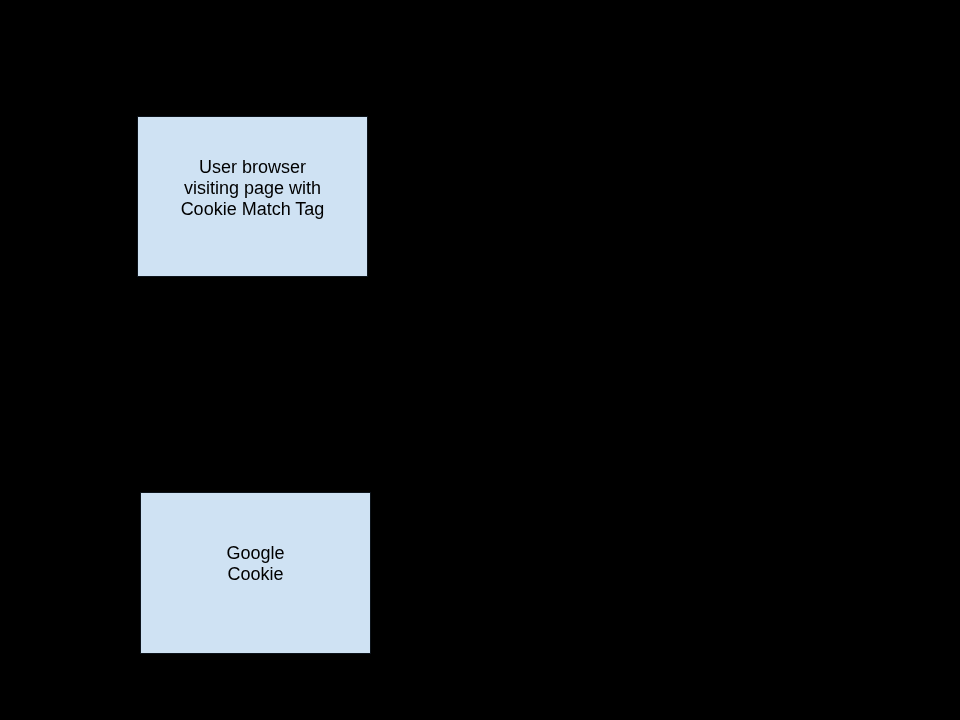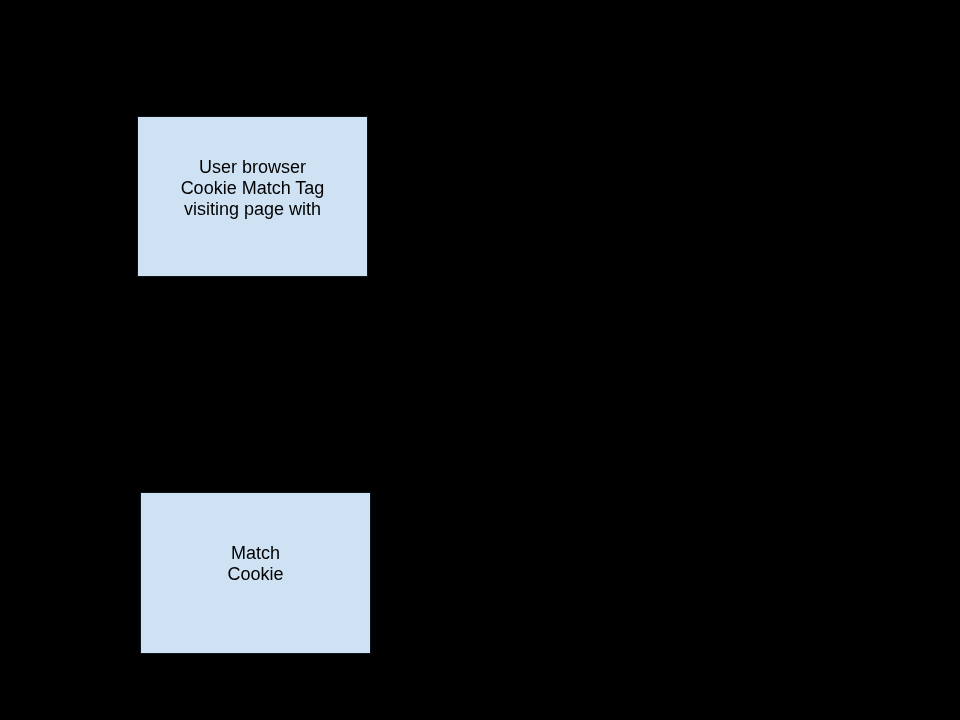--- a/index.html
+++ b/index.html
@@ -59,26 +59,26 @@
   }
 </style>
 </head>
 <body>
 
 <div class="canvas">
 
   <div class="node node-user-browser">
     <div class="node-label">
       <div>User browser</div>
+      <div>visiting page with</div>
       <div>Cookie Match Tag</div>
-      <div>visiting page with</div>
     </div>
   </div>
 
 
   <div class="node node-google-cms">
     <div class="node-label">
-      <div>Match</div>
+      <div>Google</div>
       <div>Cookie</div>
     </div>
   </div>
 
 </div>
 
 </body></html>

